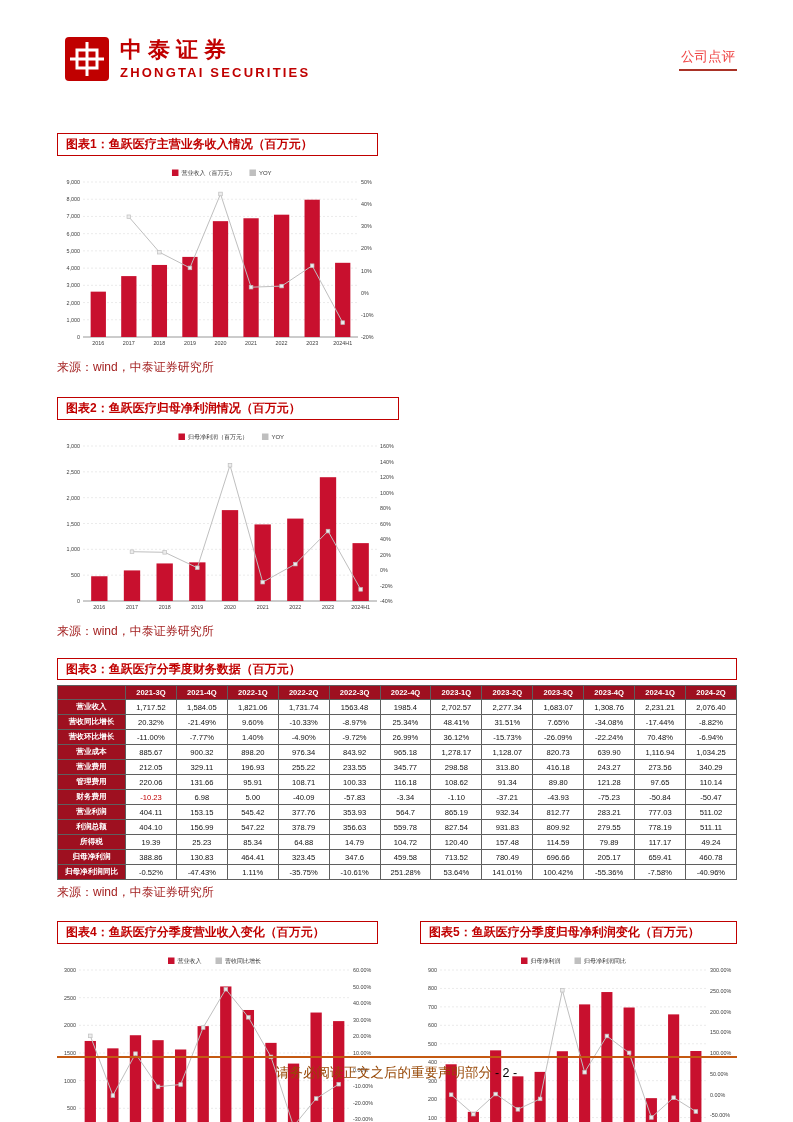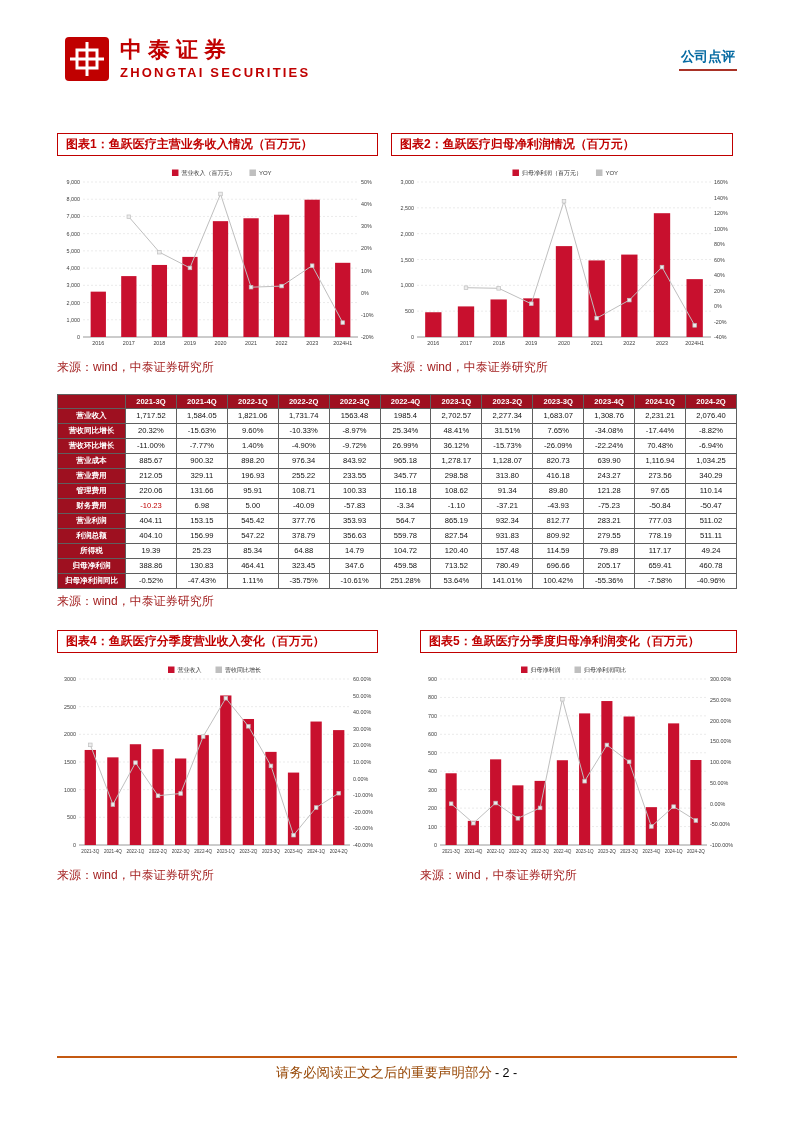--- a/index.html
+++ b/index.html
@@ -4,27 +4,27 @@
 <style>
   html,body{margin:0;padding:0;}
   body{width:793px;height:1122px;position:relative;background:#ffffff;color:#000;
        font-family:"Liberation Sans","DejaVu Sans",sans-serif;overflow:hidden;}
   svg text{font-family:"Liberation Sans","DejaVu Sans",sans-serif;}
 
   
   .header{position:absolute;top:36px;left:64px;display:flex;align-items:center;gap:10px;}
   .brand-cn{font-size:22px;font-weight:700;color:#c00000;letter-spacing:6px;line-height:1;}
   .brand-en{font-size:13px;font-weight:700;color:#c00000;letter-spacing:2.2px;margin-top:4px;}
-  .doc-type{position:absolute;top:48px;right:56px;font-size:13.5px;font-weight:700;color:#0369a1;
+  .doc-type{position:absolute;top:48px;right:56px;font-size:13.5px;font-weight:400;color:#ef4444;
             padding:0 2px 3px 2px;border-bottom:2px solid #a93226;}
 
   
   .content{position:absolute;left:57px;top:133px;width:680px;}
   .row{display:flex;}
-  .row1{gap:13px;}
+  .row1{gap:21px;flex-direction:column;}
   .row2{gap:42px;margin-top:20px;}
   .col-f1{width:321px;}
   .col-f2{width:342px;}
   .col-f4{width:321px;}
   .col-f5{width:317px;}
   .fig3{margin-top:18px;}
 
   .fig-title{border:1.2px solid #c00000;color:#c00000;font-size:12px;font-weight:700;
              padding:4px 8px 3px 8px;white-space:nowrap;line-height:1.15;}
   .chart-mount{margin-top:10px;}
@@ -190,20 +190,21 @@
               <rect x="121.46000000000001" y="3.5" width="6.5" height="6.5" fill="#c8102e"></rect>
               <text x="130.96" y="9.3" text-anchor="start" font-size="6" fill="#333333">归母净利润（百万元）</text>
               <rect x="204.96" y="3.5" width="6.5" height="6.5" fill="#bfbfbf"></rect>
               <text x="214.46" y="9.3" text-anchor="start" font-size="6" fill="#333333">YOY</text>
             </svg></div>
         <div class="source">来源：wind，中泰证券研究所</div>
       </section>
     </div>
 
     <section class="fig3">
+      <div class="fig-title">图表3：鱼跃医疗分季度财务数据（百万元）</div>
       <table id="fin-table">
         <colgroup>
             <col class="c-label">
             <col span="12">
           </colgroup>
         <thead>
             <tr>
               <th></th>
               <th>2021-3Q</th>
               <th>2021-4Q</th>
@@ -231,21 +232,21 @@
               <td>2,702.57</td>
               <td>2,277.34</td>
               <td>1,683.07</td>
               <td>1,308.76</td>
               <td>2,231.21</td>
               <td>2,076.40</td>
             </tr>
             <tr>
               <th>营收同比增长</th>
               <td>20.32%</td>
-              <td>-15.63%</td>
+              <td>-21.49%</td>
               <td>9.60%</td>
               <td>-10.33%</td>
               <td>-8.97%</td>
               <td>25.34%</td>
               <td>48.41%</td>
               <td>31.51%</td>
               <td>7.65%</td>
               <td>-34.08%</td>
               <td>-17.44%</td>
               <td>-8.82%</td>

